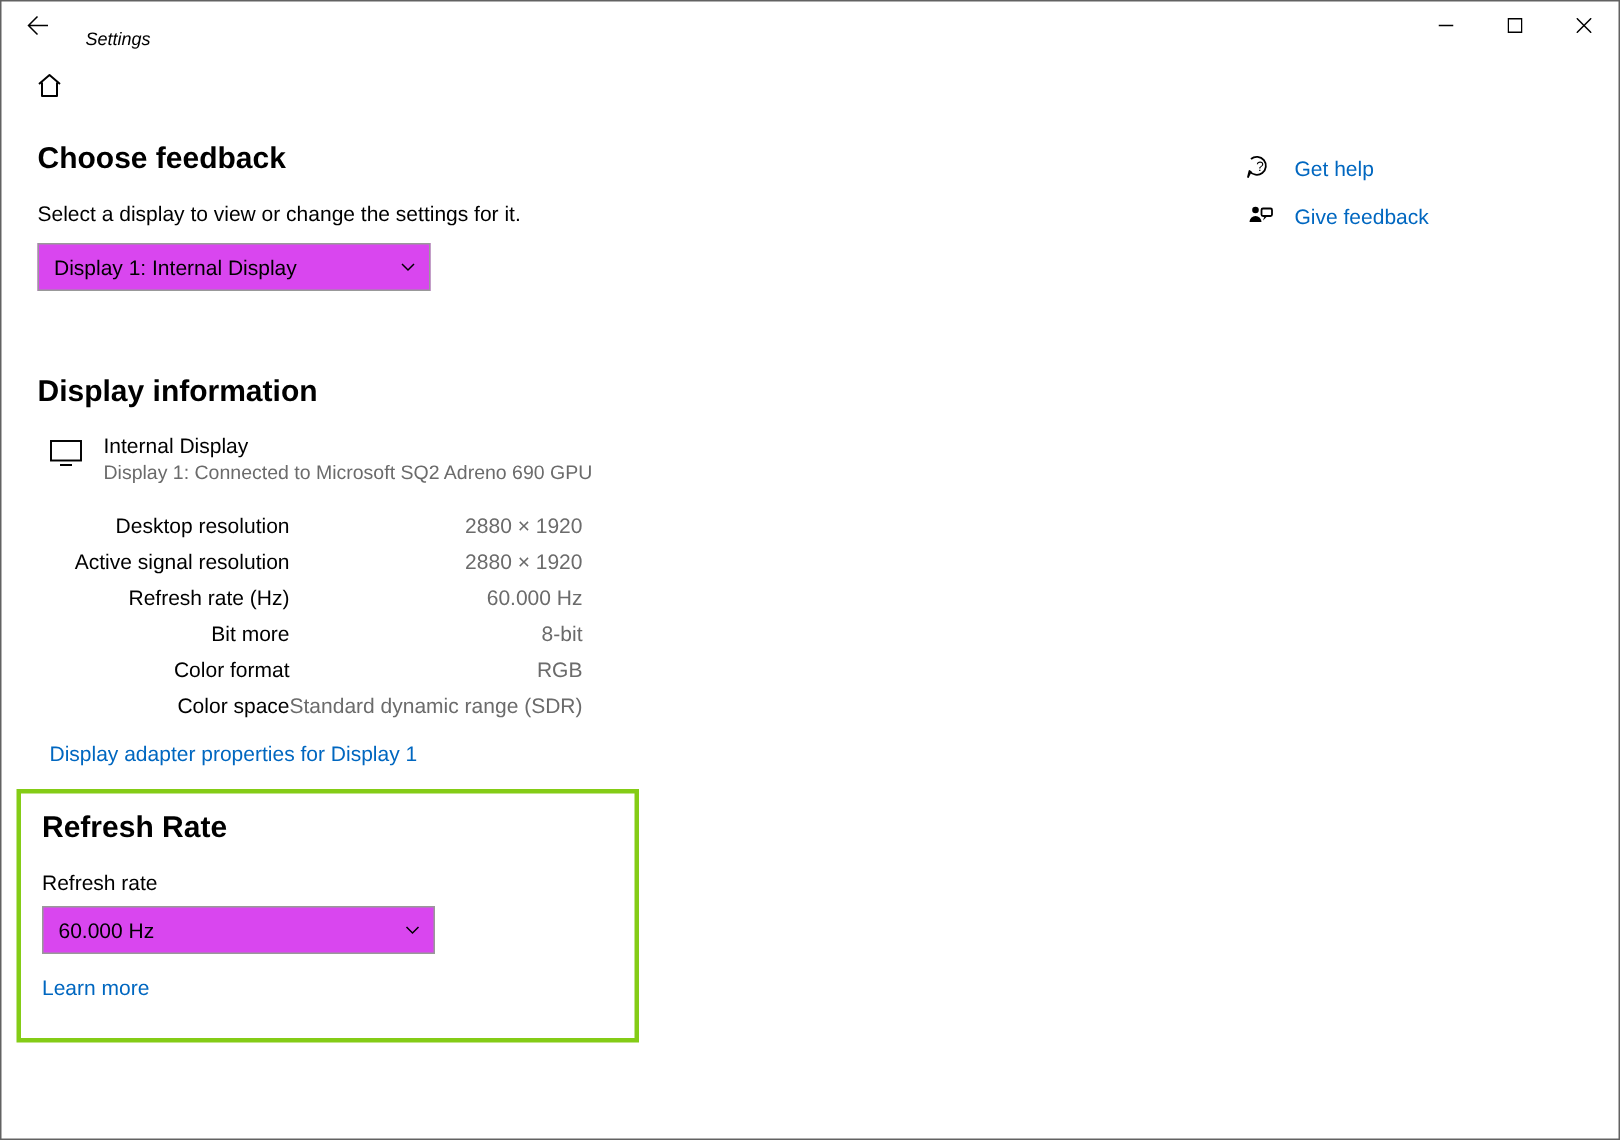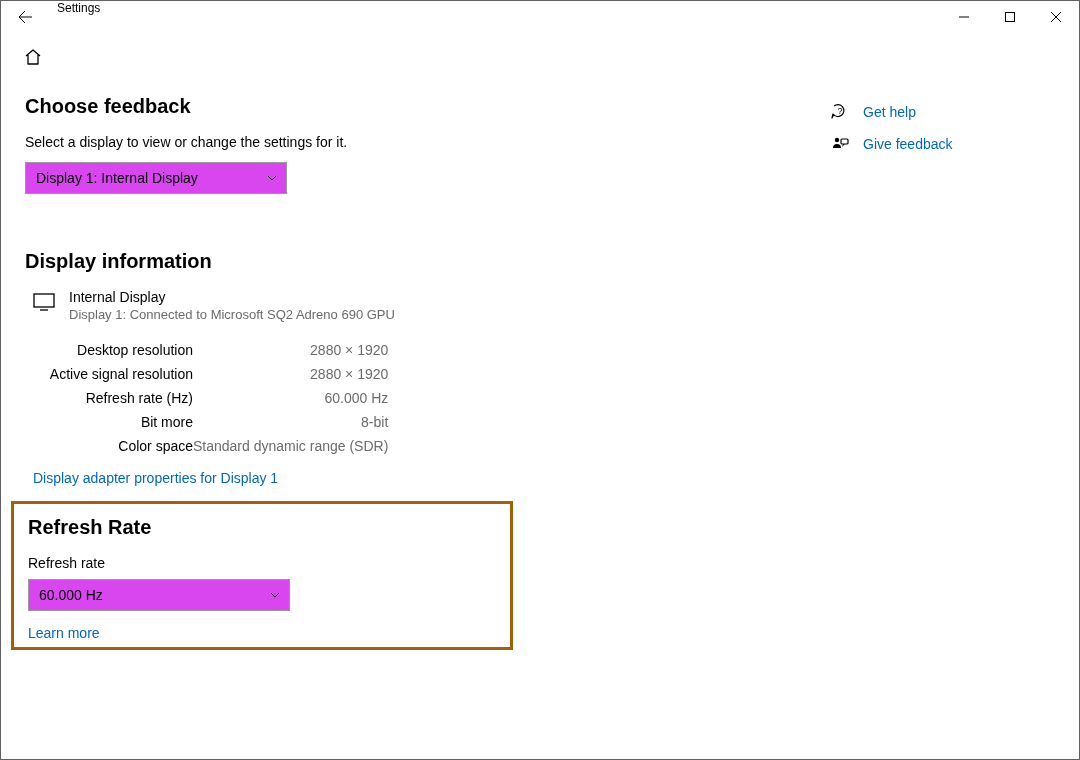--- a/index.html
+++ b/index.html
@@ -10,22 +10,23 @@
     color:#000;
     width:1080px; height:760px;
     border:1px solid #626262;
     position:relative;
     overflow:hidden;
   }
   
   .titlebar {
     height:32px;
     display:flex;
-    align-items:flex-start;
+    align-items:flex-end;
     font-size:12px;
+    font-style:italic;
   }
   .titlebar .back {
     width:48px; height:32px;
     display:flex; align-items:center; justify-content:center;
   }
   .titlebar .title { padding-left:8px; }
   .winctrls { margin-left:auto; display:flex; }
   .winbtn { width:46px; height:32px; display:flex; align-items:center; justify-content:center; }
   
   .page {
@@ -59,24 +60,24 @@
   .disp-head .monitor { margin-top:3px; }
   .disp-head .dname { font-size:14px; }
   .disp-head .dsub  { font-size:13px; color:#6b6b6b; margin-top:2px; }
   table.props { border-collapse:collapse; font-size:14px; margin-left:8px; }
   table.props td { padding:4px 0;text-align:right; }
   table.props td.k { width:160px; }
   table.props td.v { color:#6b6b6b; }
   a.link { color:#0067c0; text-decoration:none; font-size:14px; }
   .adapterlink { display:inline-block; margin:12px 0 0 8px; }
   .refresh-box {
-    border:3px solid #a16207;
-    padding:12px 14px 5px 14px;
+    border:3px solid #84cc16;
+    padding:12px 14px 24px 14px;
     margin-top:14px;
-    width:502px;
+    width:415px;
     margin-left:-14px;
   }
   .refresh-box h2 { margin-top:0; }
   .refresh-desc { font-size:14px; color:#6b6b6b; line-height:1.4; margin:2px 0 18px 0; max-width:380px; }
   .fieldlabel { font-size:14px; margin-bottom:8px; }
   .learnmore { display:inline-block; margin-top:14px; }
   
   .helplink { display:flex; align-items:center; gap:14px; font-size:14px; margin-bottom:14px; }
   .helplink a { color:#0067c0; text-decoration:none; }
   .helpicon { width:18px; height:18px; display:flex; align-items:center; justify-content:center; }
@@ -161,20 +162,24 @@
             </tr>
         <tr>
               <td class="k">Refresh rate (Hz)</td>
               <td class="v">60.000 Hz</td>
             </tr>
         <tr>
               <td class="k">Bit more</td>
               <td class="v">8-bit</td>
             </tr>
         <tr>
+              <td class="k">Color format</td>
+              <td class="v">RGB</td>
+            </tr>
+        <tr>
               <td class="k">Color space</td>
               <td class="v">Standard dynamic range (SDR)</td>
             </tr>
       </tbody>
         </table>
 
       <a href="#" class="link adapterlink">Display adapter properties for Display 1</a>
     </div>
 
     <div class="refresh-box">

